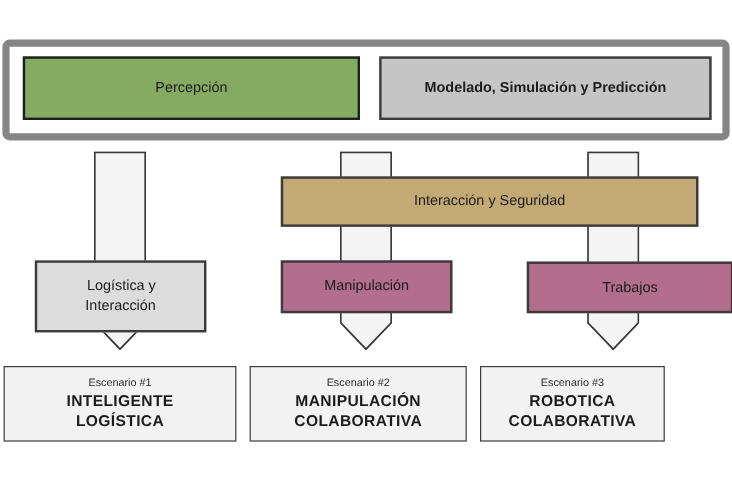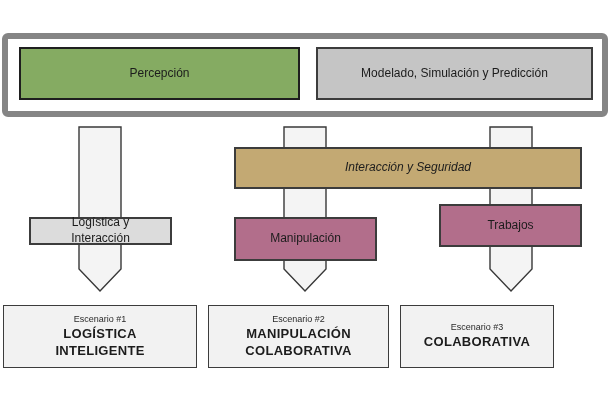--- a/index.html
+++ b/index.html
@@ -26,57 +26,57 @@
   .top-frame {
     left: 2px; top: 33px; width: 606px; height: 84px;
     border: 6px solid var(--frame-border, #858585);
     border-radius: 6px;
     background: #ffffff;
     z-index: 2;
   }
 
   .box {
     display: flex; align-items: center; justify-content: center;
-    text-align: center;
+    text-align: right;
     font-size: 12px; line-height: 1.3;
     z-index: 3;
   }
   .box-percepcion {
     left: 19px; top: 47px; width: 281px; height: 53px;
     background: var(--box-green, #85ab62);
     border: 2px solid var(--border-dark, #1f1f1f);
   }
   .box-modelado {
     left: 316px; top: 47px; width: 277px; height: 53px;
     background: var(--box-top-gray, #c5c5c5);
     border: 2px solid var(--border-mid, #3c3c3c);
+    font-weight: bold;
   }
   .box-navegacion {
     left: 29px; top: 146px; width: 143px; height: 42px;
     background: var(--box-purple, #9a9dc4);
     border: 2px solid var(--border-mid, #3c3c3c);
   }
   .box-interaccion {
     left: 234px; top: 147px; width: 348px; height: 42px;
     background: var(--box-tan, #c3a973);
     border: 2px solid var(--border-mid, #3c3c3c);
-    font-style: italic;
   }
   .box-logistica {
-    left: 29px; top: 217px; width: 143px; height: 28px;
+    left: 29px; top: 217px; width: 143px; height: 60px;
     background: var(--box-lightgray, #dcdcdc);
     border: 2px solid var(--border-mid, #3c3c3c);
   }
   .box-manipulacion {
     left: 234px; top: 217px; width: 143px; height: 44px;
     background: var(--box-maroon, #b26e8b);
     border: 2px solid var(--border-mid, #3c3c3c);
   }
   .box-trabajos {
-    left: 439px; top: 204px; width: 143px; height: 43px;
+    left: 439px; top: 218px; width: 172px; height: 43px;
     background: var(--box-maroon, #b26e8b);
     border: 2px solid var(--border-mid, #3c3c3c);
   }
   .multiline span { display: block; }
 
   
   .scenario {
     top: 305px; height: 63px;
     background: var(--scenario-fill, #f2f2f2);
     border: 1px solid var(--border-mid, #3c3c3c);
@@ -130,31 +130,32 @@
   </div>
   <div class="abs box box-trabajos multiline">
     <div>
       <span>Trabajos</span>
     </div>
   </div>
 
   <div class="abs scenario scenario-1">
     <div class="tag">Escenario #1</div>
     <div class="title">
+      <span>INTELIGENTE</span>
       <span>LOGÍSTICA</span>
-      <span>INTELIGENTE</span>
     </div>
   </div>
   <div class="abs scenario scenario-2">
     <div class="tag">Escenario #2</div>
     <div class="title">
       <span>MANIPULACIÓN</span>
       <span>COLABORATIVA</span>
     </div>
   </div>
   <div class="abs scenario scenario-3">
     <div class="tag">Escenario #3</div>
     <div class="title">
+      <span>ROBOTICA</span>
       <span>COLABORATIVA</span>
     </div>
   </div>
 
 </div>
 
 </body></html>

